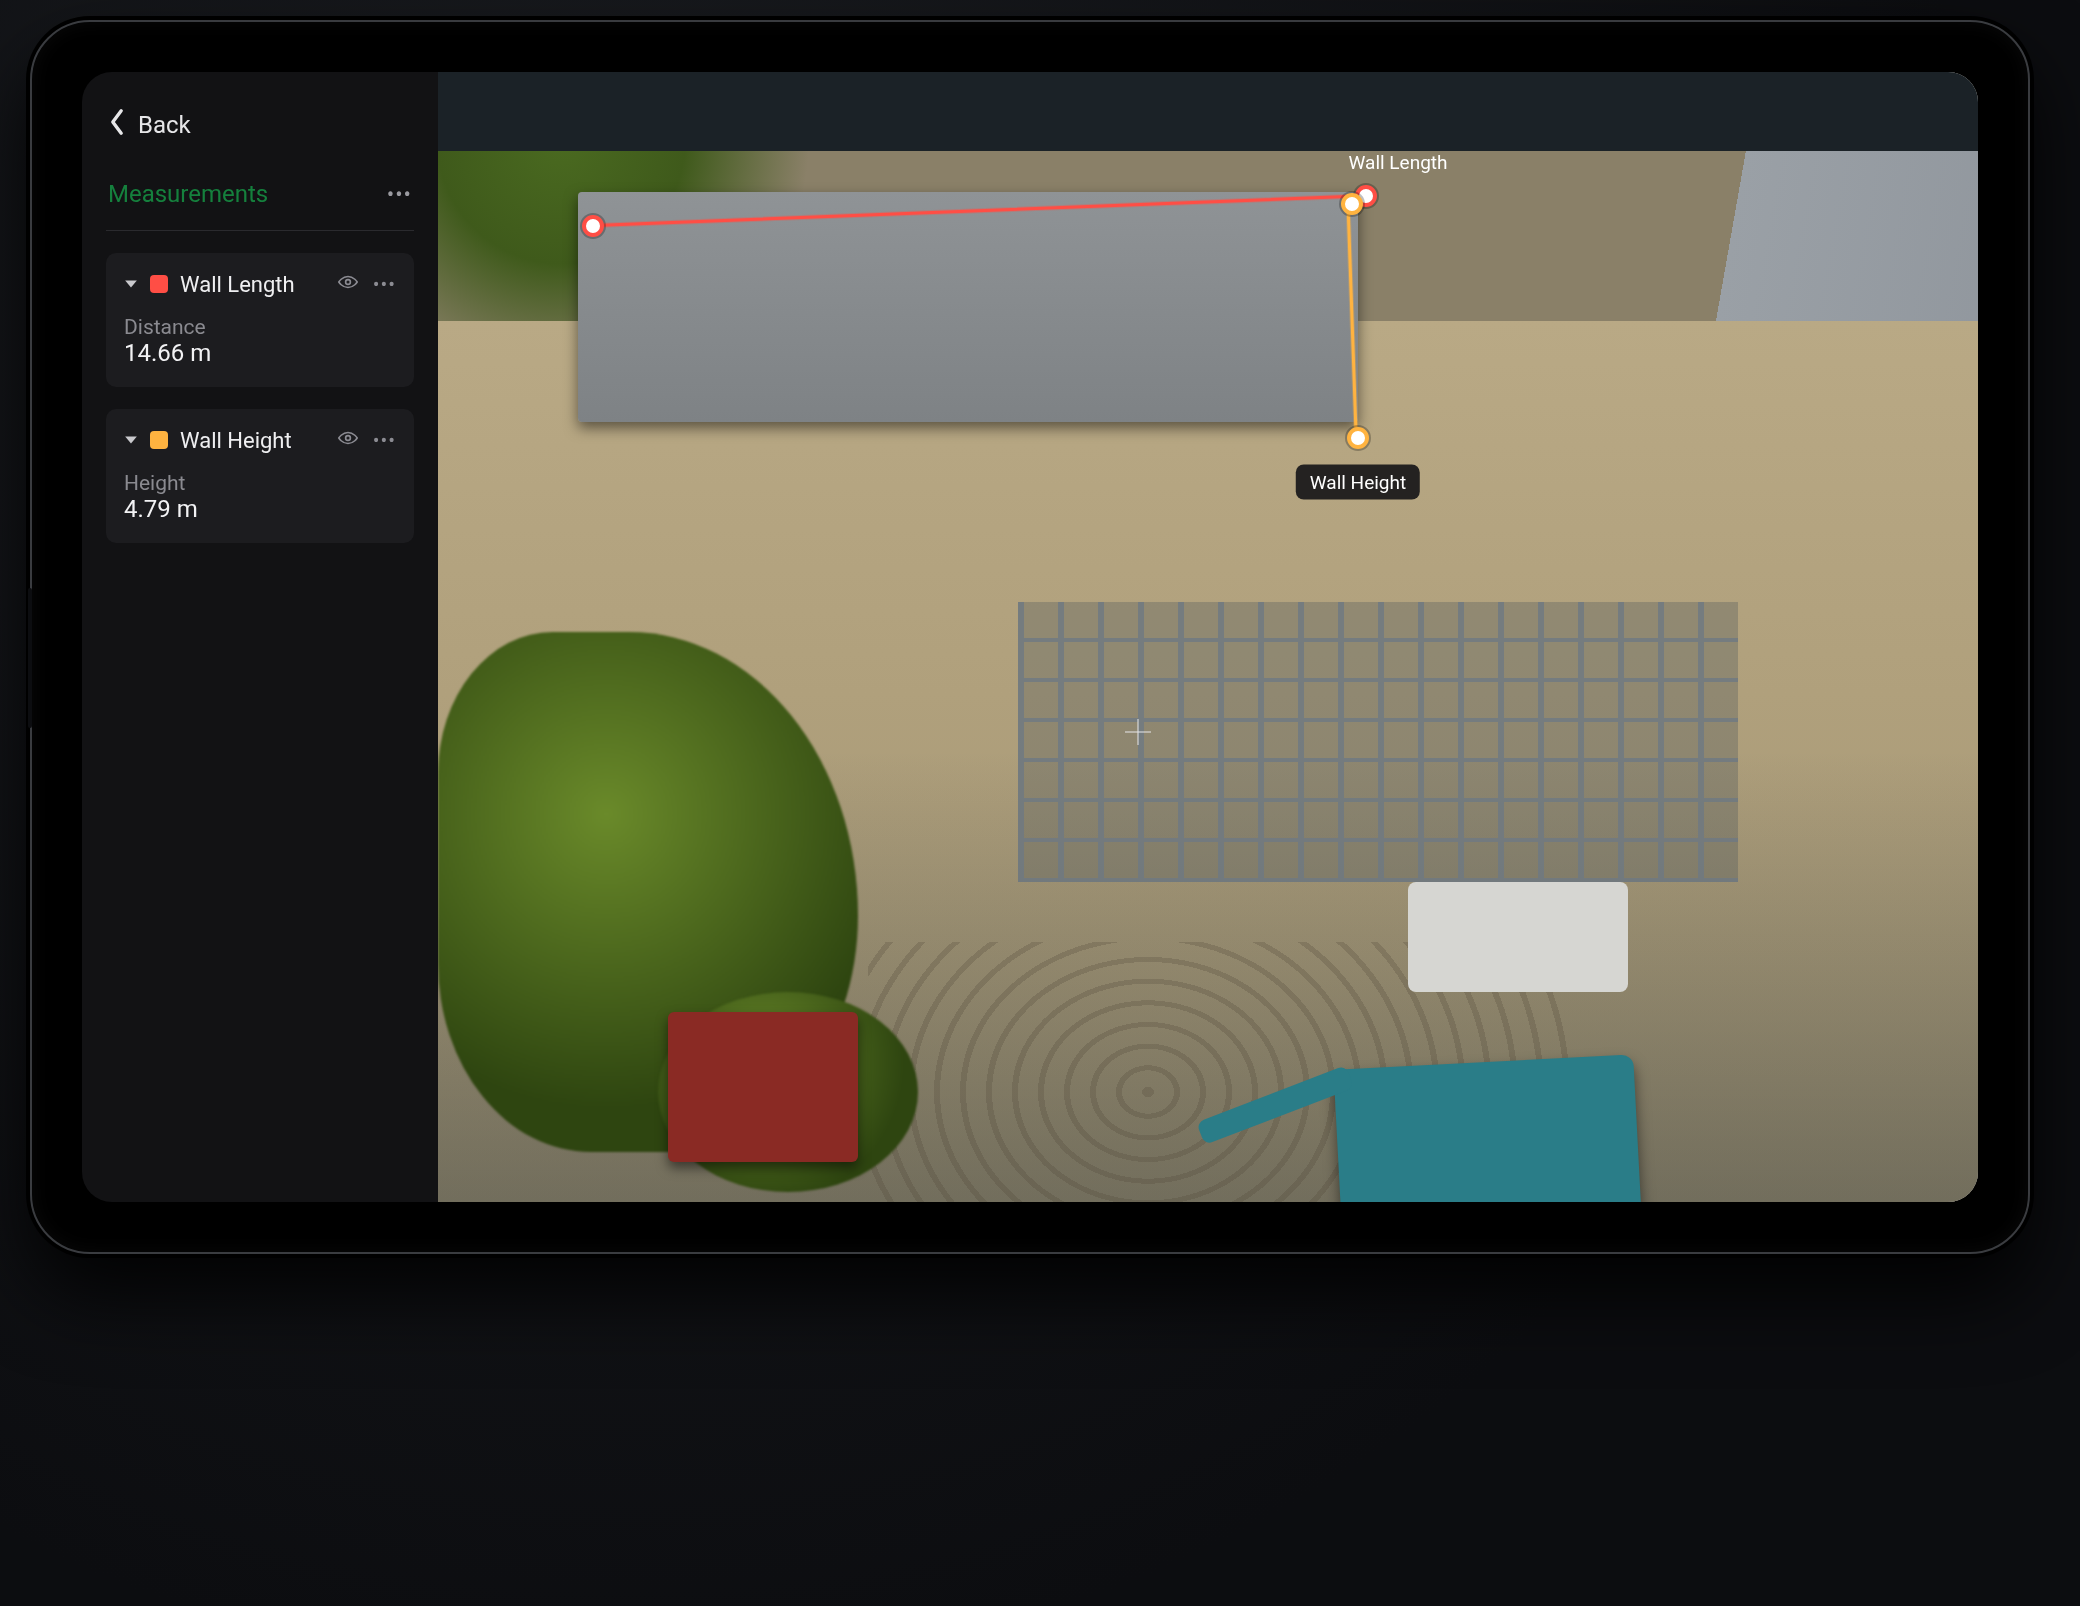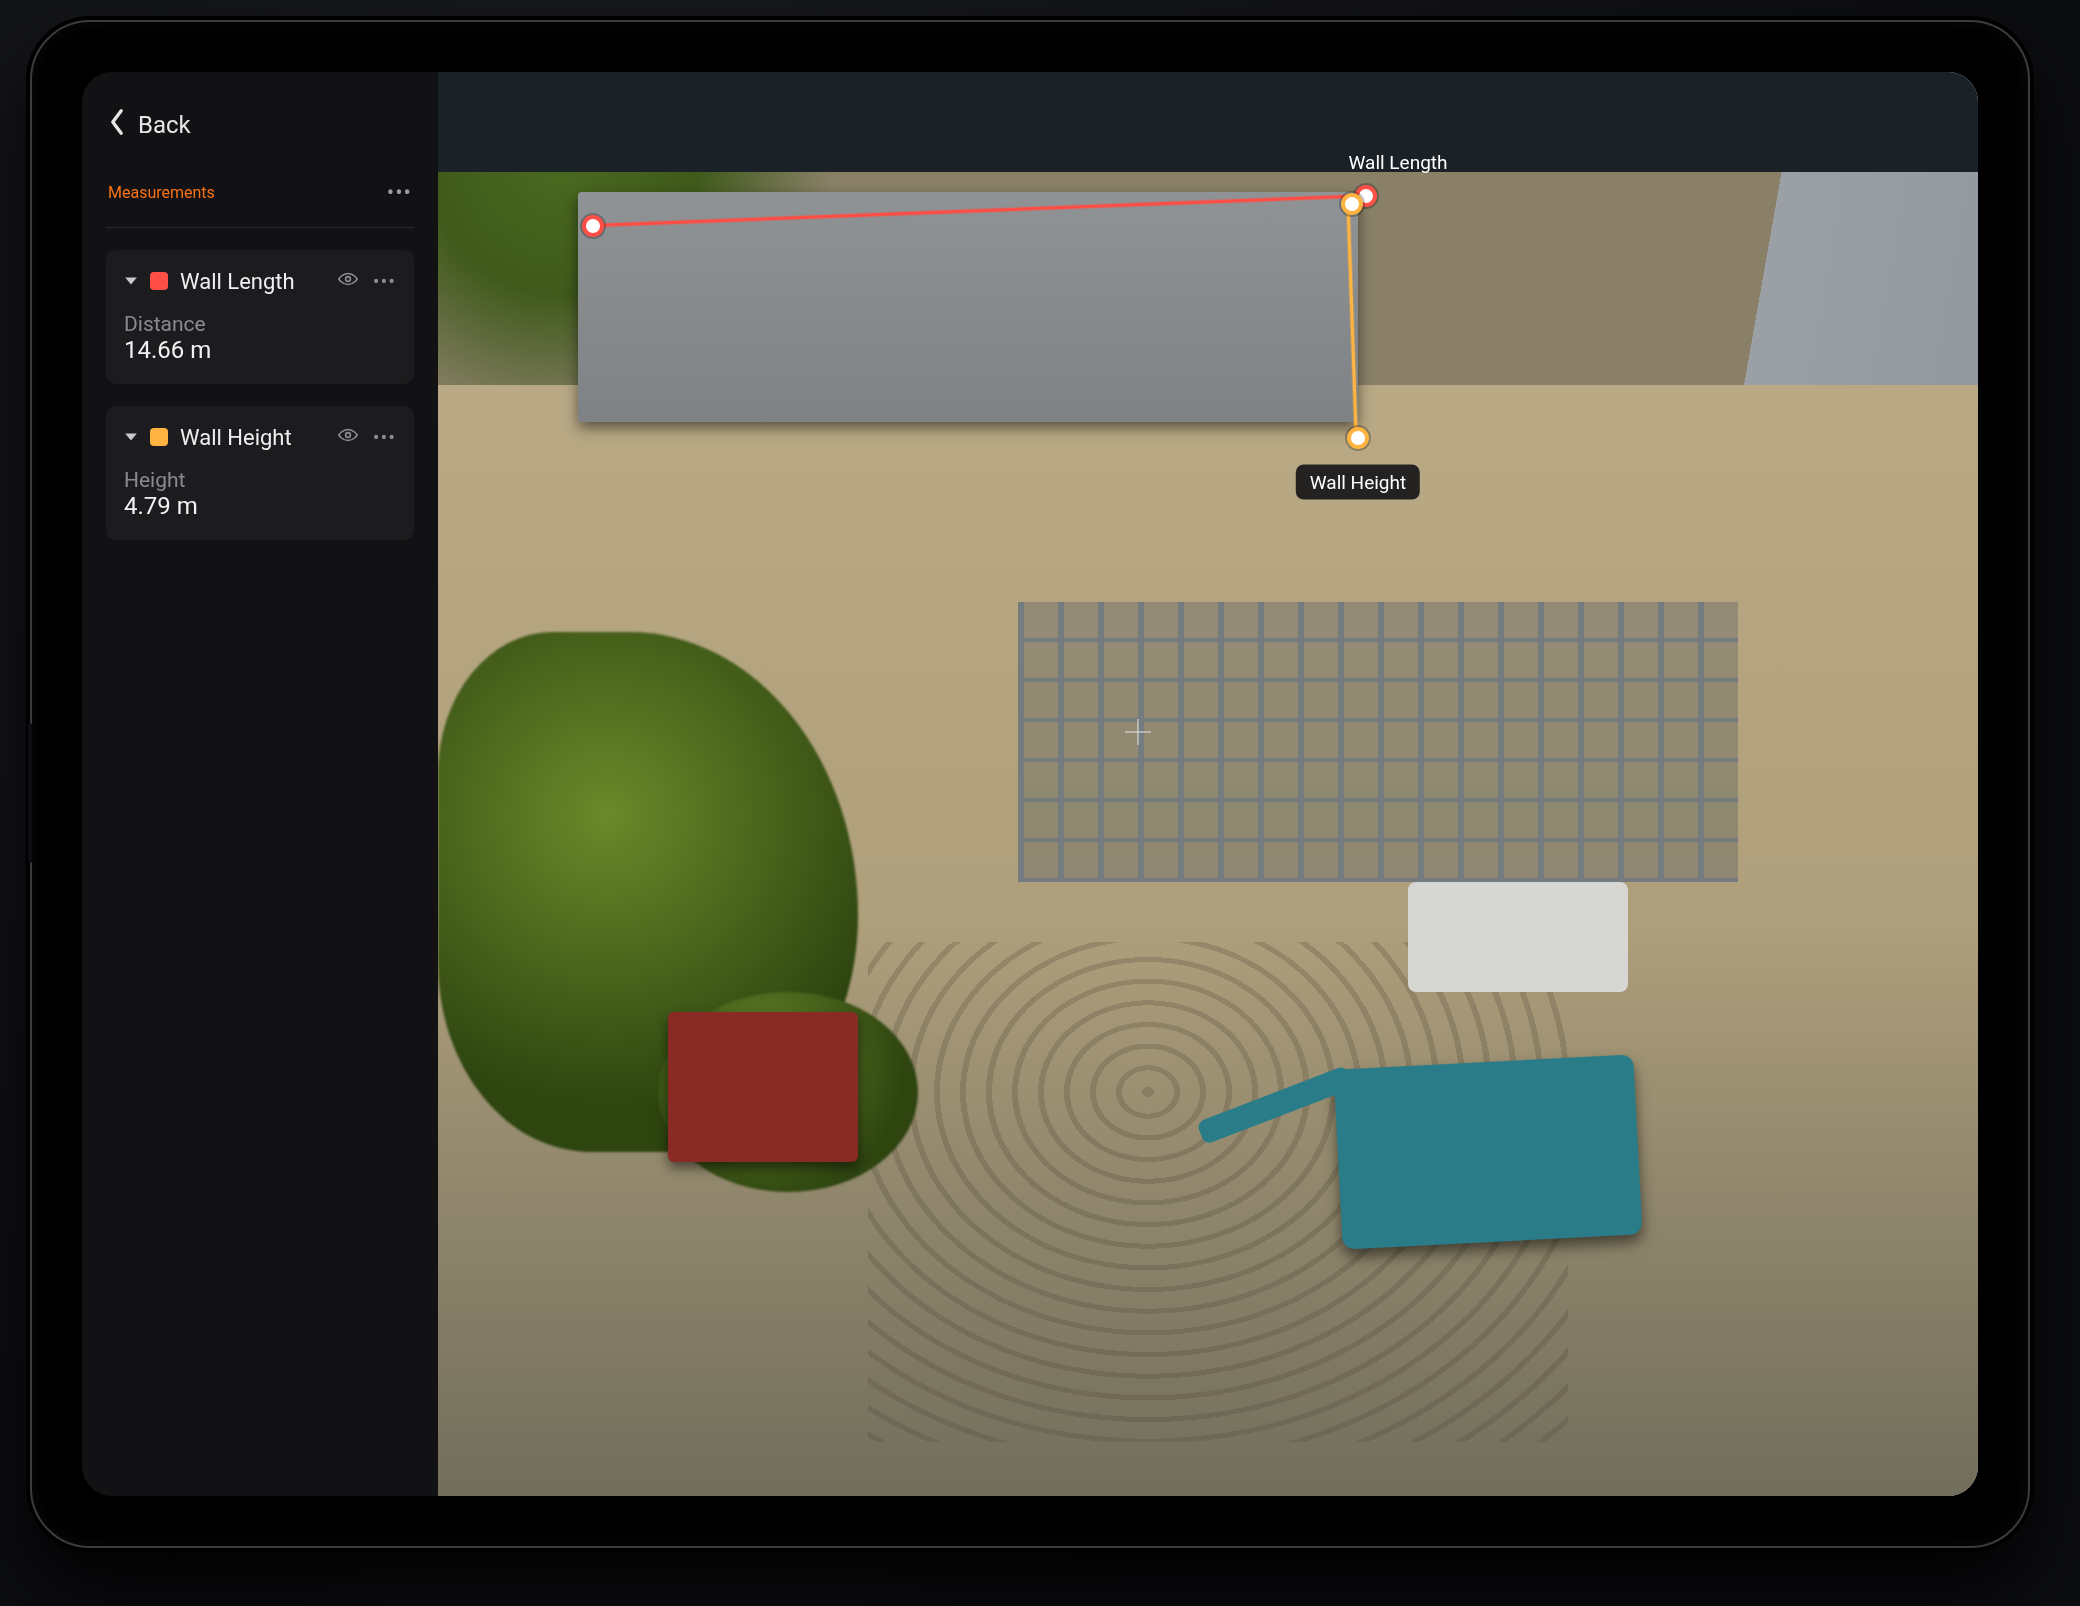--- a/index.html
+++ b/index.html
@@ -14,21 +14,21 @@
   .stage {
     width: 2080px; height: 1606px;
     position: relative;
     background: radial-gradient(circle at 30% 20%, #1a1c20 0%, #0c0d10 70%);
   }
 
   
   .device {
     position: absolute;
     left: 30px; top: 20px;
-    width: 2000px; height: 1528px;
+    width: 2000px; height: 1234px;
     border-radius: 60px;
     background: #000;
     padding: 50px;
     border: 2px solid #3a3c40;
     box-shadow:
       0 0 0 4px #000,
       0 40px 80px rgba(0,0,0,0.9),
       inset 0 0 20px rgba(255,255,255,0.04);
   }
   .device::after{ 
@@ -71,23 +71,23 @@
 
   .section-header {
     display: flex;
     align-items: center;
     justify-content: space-between;
     padding: 20px 2px 22px 2px;
     border-bottom: 1px solid #2a2a2e;
     margin-bottom: 22px;
   }
   .section-title {
-    font-size: 16px;
+    font-size: 24px;
     font-weight: 400;
-    color: #f97316;
+    color: #15803d;
     text-align: right;
   }
   .more-dots {
     color: #9a9aa0;
     font-size: 22px;
     letter-spacing: 1px;
     cursor: pointer;
   }
 
   .card {

